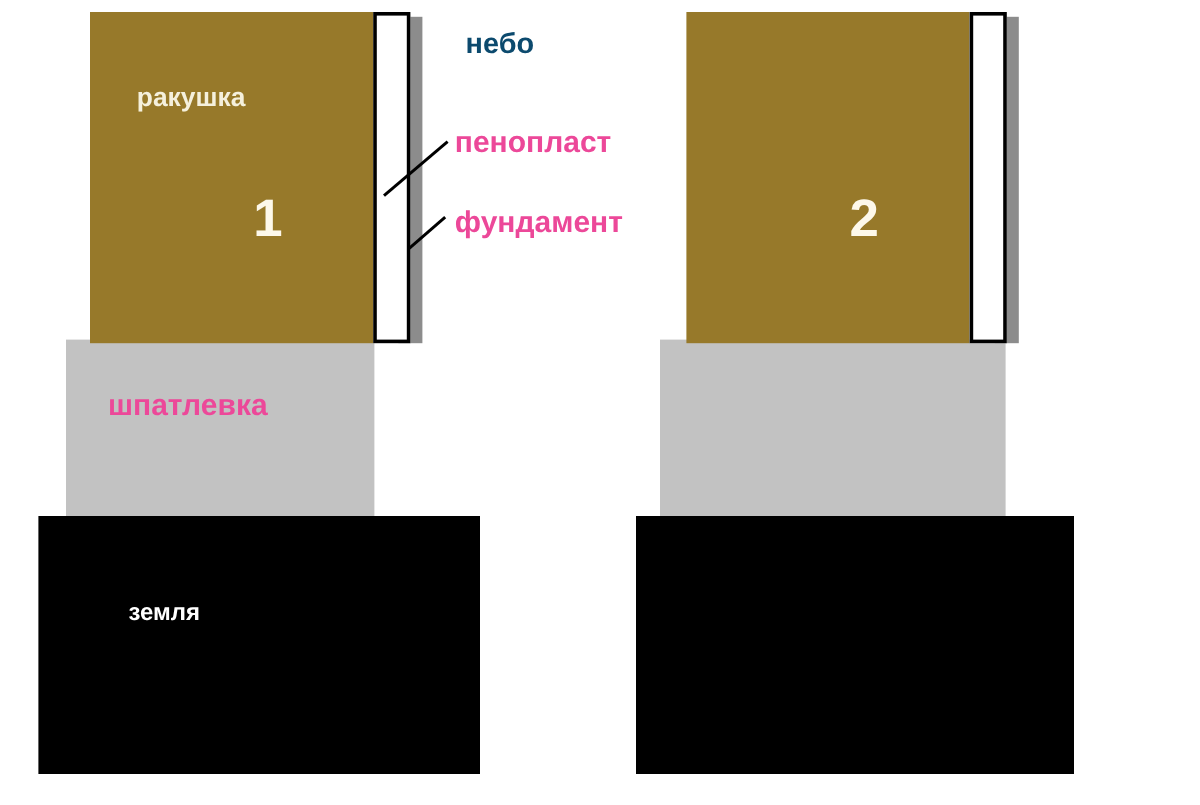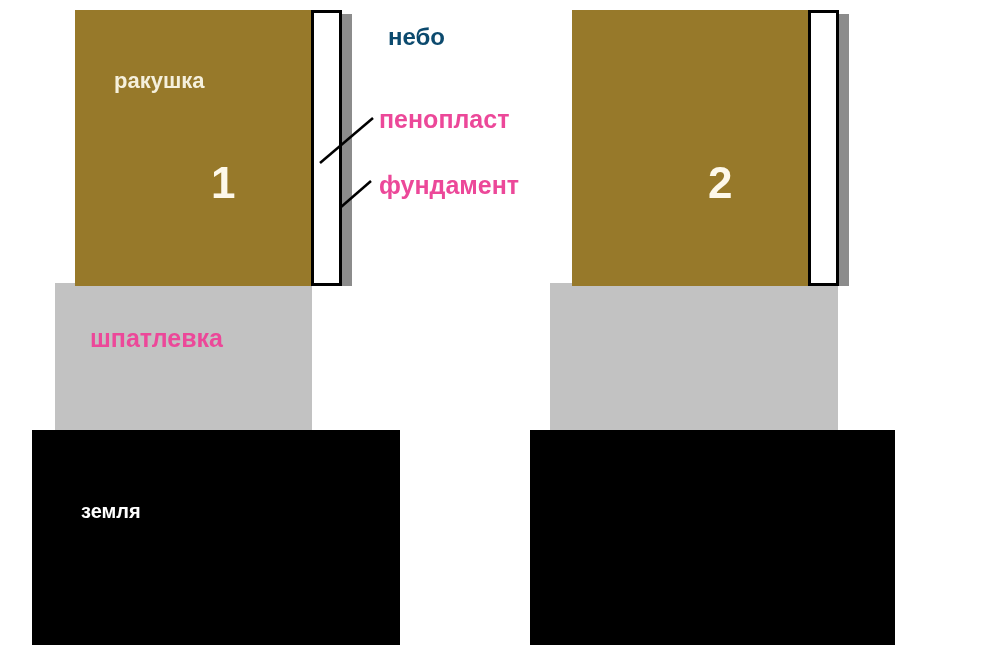--- a/index.html
+++ b/index.html
@@ -74,21 +74,21 @@
   }
 </style>
 </head>
 <body>
 
 <div id="stage">
 
   <div>
 
     <div class="rect ground" style="left:32px; top:430px; width:368px; height:215px;"></div>
-    <span class="label label-light" style="left:81px; top:500px;">земля</span>
+    <span class="label label-light" style="left:107px; top:500px;">земля</span>
 
     <div class="rect foundation" style="left:55px; top:283px; width:257px; height:147px;"></div>
     <span class="label label-dark" style="left:90px; top:324px;">шпатлевка</span>
 
     <div class="rect putty" style="left:332px; top:14px; width:20px; height:272px;"></div>
 
     <div class="rect wall" style="left:75px; top:10px; width:236px; height:276px;"></div>
     <span class="label label-on-wall" style="left:114px; top:68px;">ракушка</span>
     <span class="label label-number" style="left:211px; top:158px;">1</span>
 

